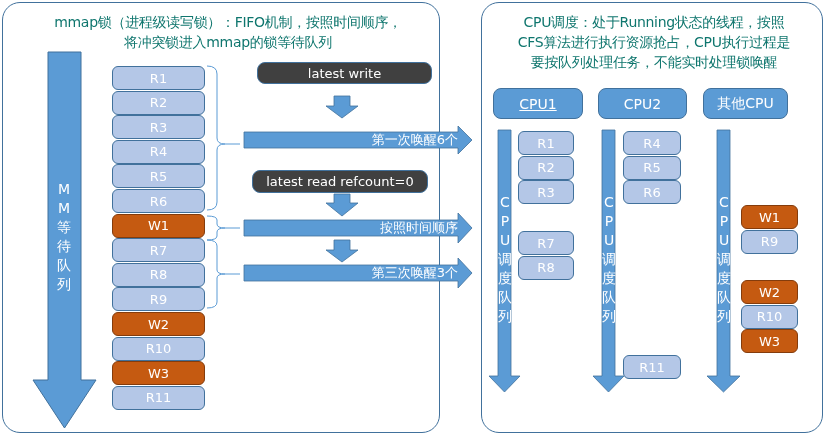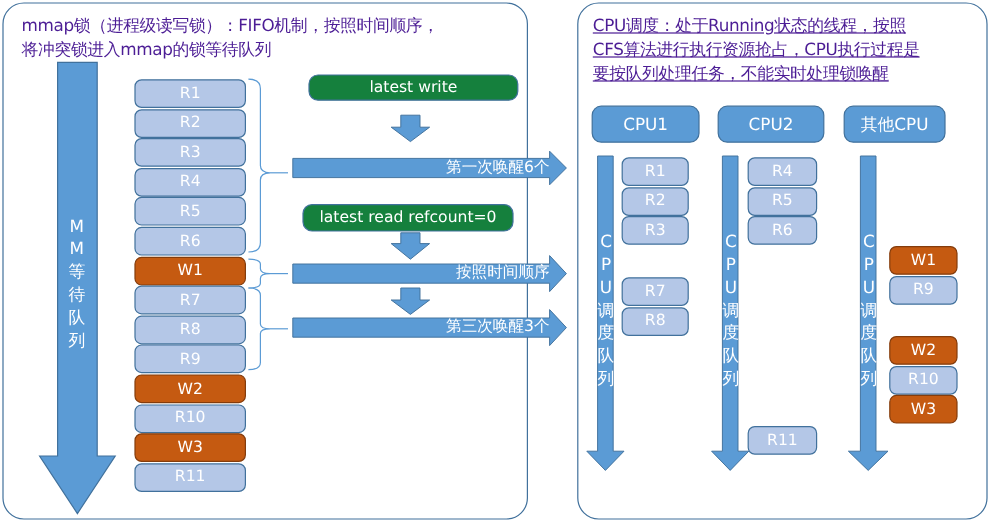--- a/index.html
+++ b/index.html
@@ -1,29 +1,29 @@
 <!DOCTYPE html>
 <html><head>
   <meta charset="utf-8">
   <style>
     html, body { margin: 0; padding: 0; background: #ffffff; }
     body { width: 826px; height: 436px; position: relative; overflow: hidden;
            font-family: "DejaVu Sans", "Liberation Sans", sans-serif; }
     .panel { position: absolute; border: 1.5px solid #41719c; border-radius: 18px; background: #fff; box-sizing: border-box; }
     #left-panel { left: 2px; top: 2px; width: 438px; height: 431px; }
     #right-panel { left: 481px; top: 2px; width: 342px; height: 431px; }
-    .desc { position: absolute; font-size: 14px; line-height: 20px; color: #4c1d95; white-space: pre-line; letter-spacing: -0.3px; }
+    .desc { position: absolute; font-size: 14px; line-height: 20px; color: #0f766e; white-space: pre-line; letter-spacing: -0.3px; text-align: center; }
     #left-desc { left: 18px; top: 12px; width: 420px; }
-    #right-desc { left: 494px; top: 12px; width: 320px; text-decoration: underline; }
+    #right-desc { left: 494px; top: 12px; width: 320px; }
 
     .box { position: absolute; box-sizing: border-box; border: 1.5px solid #41719c; border-radius: 6px;
            color: #ffffff; font-size: 13px; text-align: center; display: flex; align-items: center; justify-content: center; }
     .box.read { background: #b4c7e7; }
     .box.write { background: #c55a11; border-color: #843c0c; }
-    .box.event { background: #15803d; font-size: 13px; border-radius: 8px; }
+    .box.event { background: #404040; font-size: 13px; border-radius: 8px; }
     .box.cpu { background: #5b9bd5; border-radius: 8px; font-size: 14px; }
 
     svg.overlay { position: absolute; left: 0; top: 0; }
     .vlabel { position: absolute; color: #ffffff; font-size: 14px; line-height: 19px; text-align: center; width: 20px; }
     .arrow-label { position: absolute; color: #ffffff; font-size: 13px; text-align: right; }
   </style>
 </head>
 <body>
 
 <div id="left-panel" class="panel"></div>
@@ -85,21 +85,21 @@
     <div class="box read" style="left: 112px; top: 385.8px; width: 93px; height: 24.1px;">R11</div>
   </div>
 
 <div class="box event" style="left:257px; top:62px; width:175px; height:22px;">latest write</div>
 <div class="box event" style="left:252px; top:170px; width:176px; height:23px;">latest read refcount=0</div>
 
 <div class="arrow-label" style="left:244px; top:132px; width:214px; line-height:16px;">第一次唤醒6个</div>
 <div class="arrow-label" style="left:244px; top:220px; width:214px; line-height:16px;">按照时间顺序</div>
 <div class="arrow-label" style="left:244px; top:265px; width:214px; line-height:16px;">第三次唤醒3个</div>
 
-<div class="box cpu" style="left:493px; top:88px; width:90px; height:31px;">CPU1</div>
+<div class="box cpu" style="left:493px; top:88px; width:90px; height:31px;text-decoration:underline;">CPU1</div>
 <div class="box cpu" style="left:598px; top:88px; width:89px; height:31px;">CPU2</div>
 <div class="box cpu" style="left:703px; top:88px; width:85px; height:31px;">其他CPU</div>
 
 <div class="vlabel cpu-vlabel" style="left:495px; top:193px;">
     <div>C</div>
     <div>P</div>
     <div>U</div>
     <div>调</div>
     <div>度</div>
     <div>队</div>

